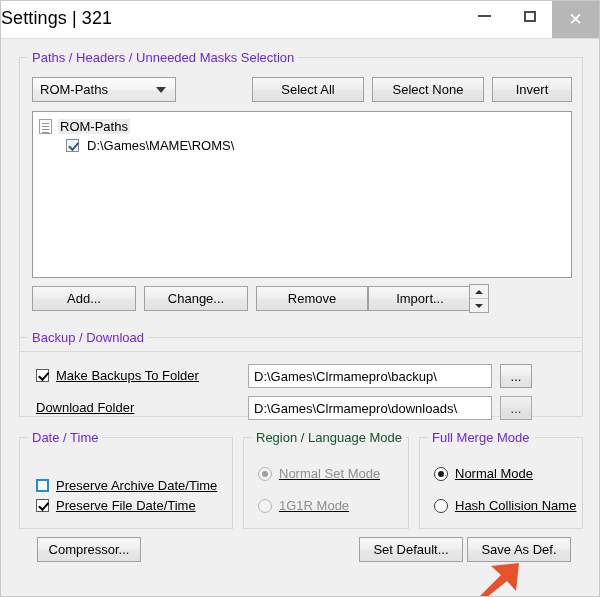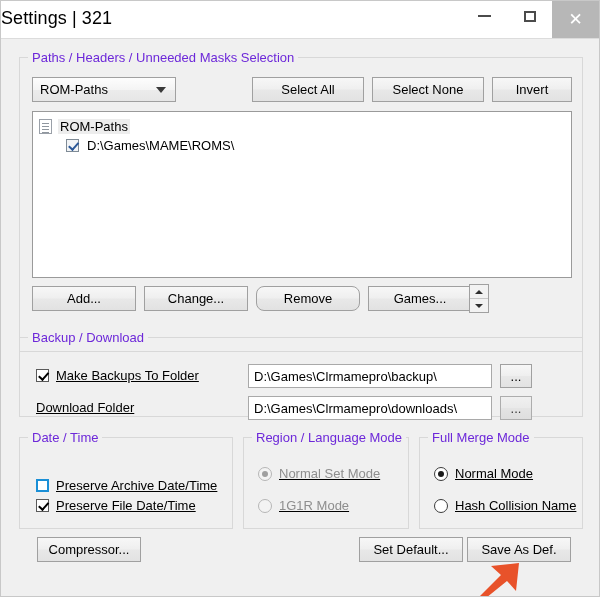--- a/index.html
+++ b/index.html
@@ -93,21 +93,21 @@
   .groupbox > .legend {
     position: absolute;
     top: -8px;
     left: 8px;
     background: #f0f0f0;
     padding: 0 4px;
     font-size: 13px;
     color: #6d28d9;
     white-space: nowrap;
   }
-  .groupbox.disabled > .legend { color: #6d28d9; }
+  .groupbox.disabled > .legend { color: #14532d; }
 
   
   .btn {
     box-sizing: border-box;
     background: linear-gradient(to bottom, #f7f7f7 0%, #efefef 48%, #e8e8e8 52%, #e2e2e2 100%);
     border: 1px solid #a0a0a0;
     font-size: 13px;
     color: #000;
     display: flex;
     align-items: center;
@@ -317,22 +317,22 @@
         <div class="tree-row" style="padding-left:33px;">
           <span class="cb tree-cb">
             <span class="check"></span>
           </span>
           <span style="margin-left:8px;">D:\Games\MAME\ROMS\</span>
         </div>
       </div>
 
       <div class="btn" style="position:absolute; left:12px; top:228px; width:104px; height:25px;">Add...</div>
       <div class="btn" style="position:absolute; left:124px; top:228px; width:104px; height:25px;">Change...</div>
-      <div class="btn" style="position:absolute; left:236px; top:228px; width:104px; height:25px;border-radius:8px;">Remove</div>
-      <div class="btn" style="position:absolute; left:348px; top:228px; width:104px; height:25px;">Games...</div>
+      <div class="btn" style="position:absolute; left:236px; top:228px; width:112px; height:25px;">Remove</div>
+      <div class="btn" style="position:absolute; left:348px; top:228px; width:104px; height:25px;">Import...</div>
       <div class="spinner" style="position:absolute; left:449px; top:226px; width:20px; height:29px;">
         <div class="spin-half">
           <span class="tri-up"></span>
         </div>
         <div class="spin-half">
           <span class="tri-dn"></span>
         </div>
       </div>
     </div>
 

